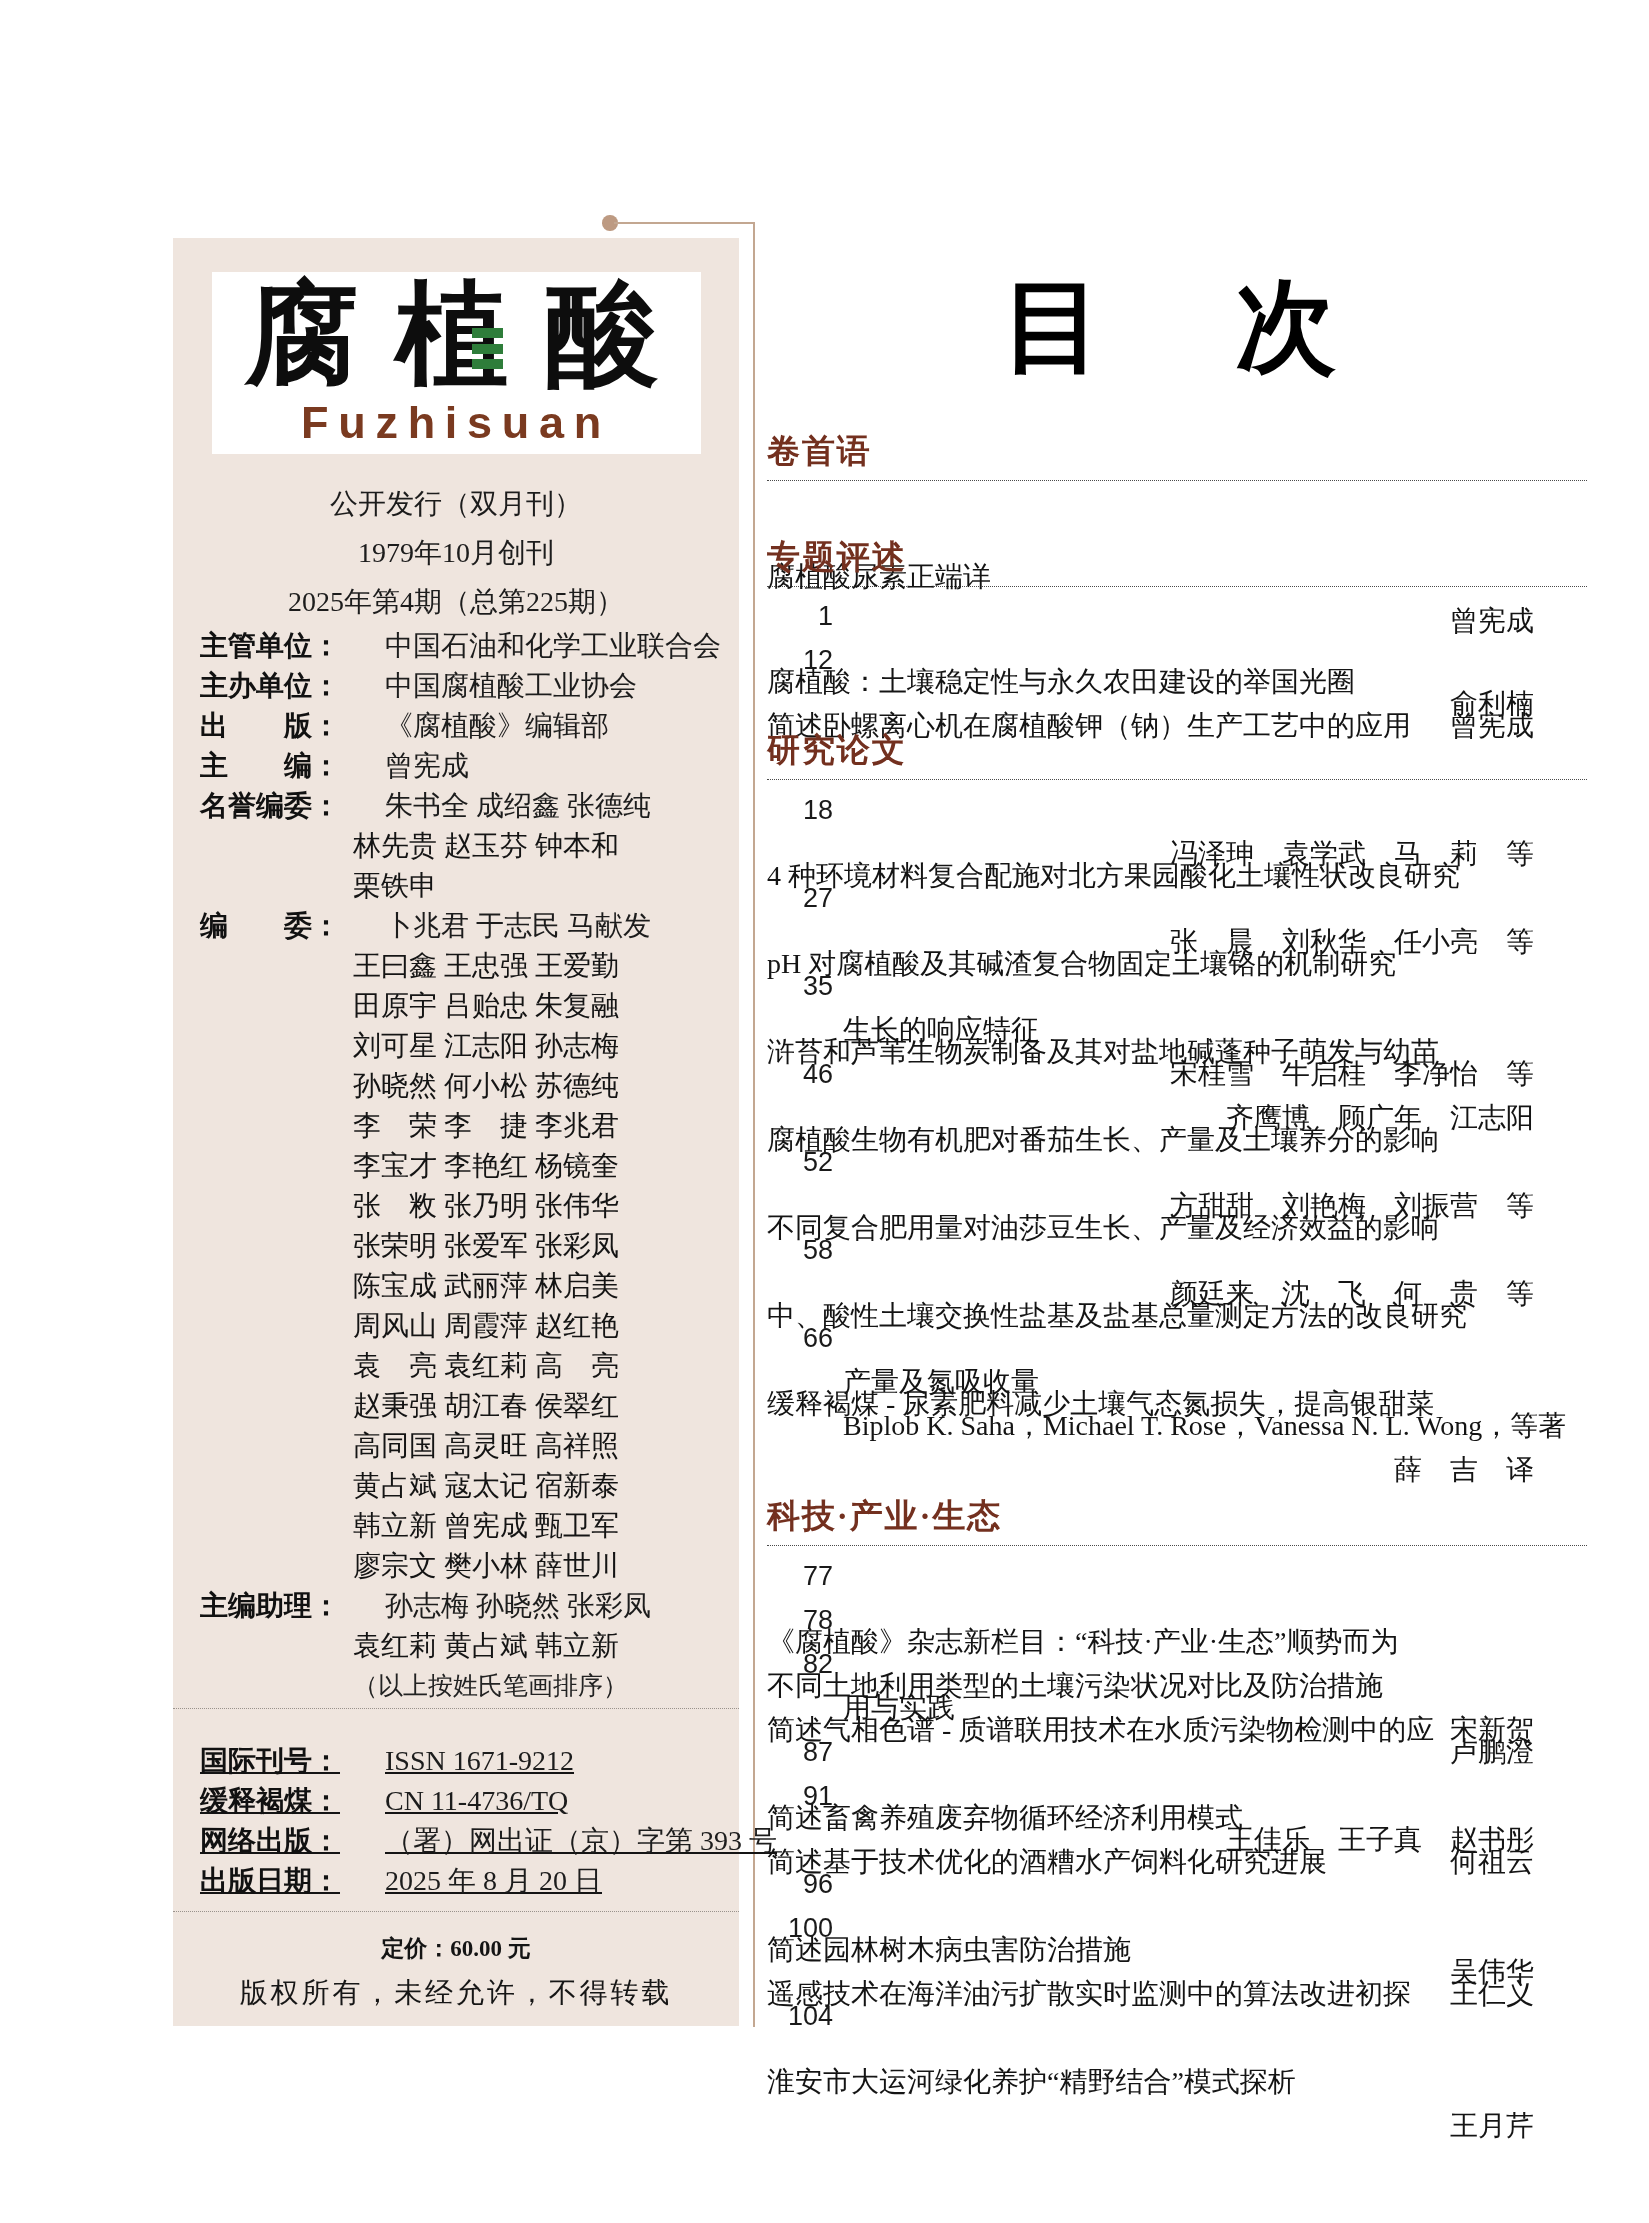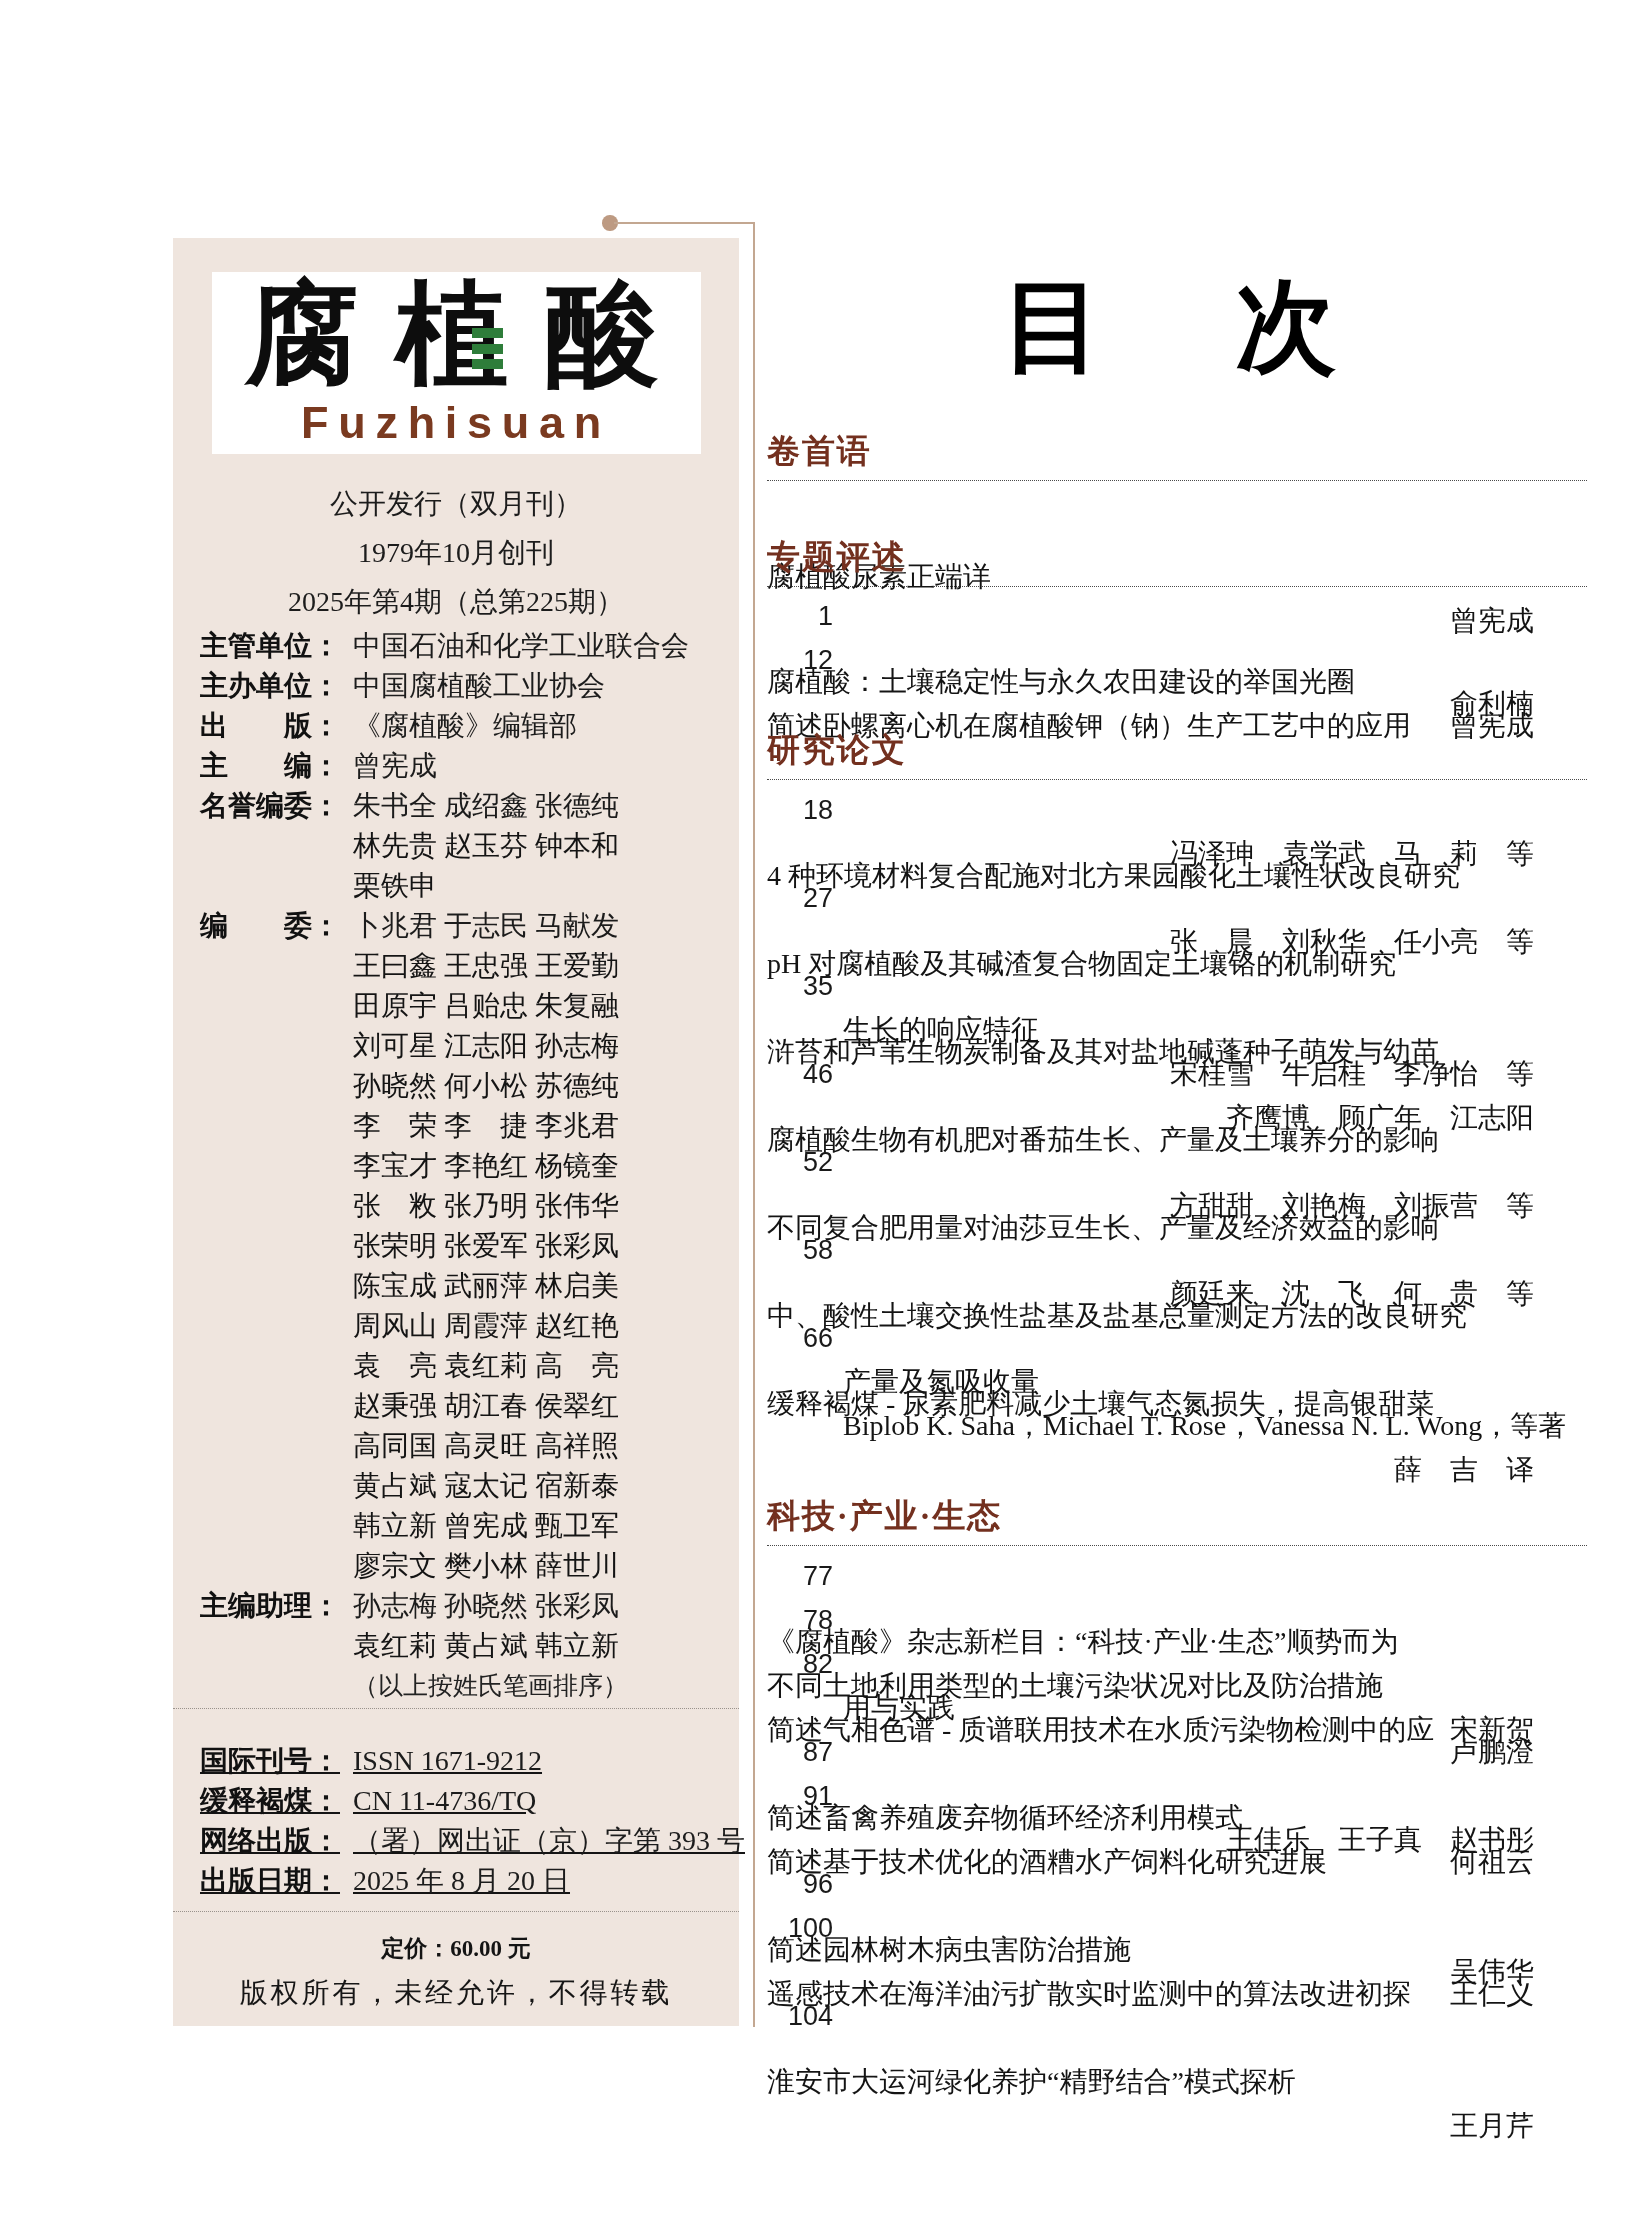--- a/index.html
+++ b/index.html
@@ -23,21 +23,21 @@
   .logo-cn{font-family:"Liberation Sans","DejaVu Sans",sans-serif; font-weight:900;
     font-size:113px; line-height:124px; letter-spacing:37px; margin-left:29px;
     color:#0d0d0d; white-space:nowrap;}
   .stripe{position:absolute; left:260px; width:31px; height:9.7px; background:#2e7d3a;}
   .s1{top:56px;} .s2{top:72px;} .s3{top:87px;}
   .logo-en{font-family:"Liberation Sans","DejaVu Sans",sans-serif; font-weight:bold;
     font-size:45px; line-height:50px; letter-spacing:9.7px; color:#7a3a20; margin-top:1.9px;
     white-space:nowrap;}
   .issue-block{margin-top:25px; text-align:center; font-size:28px; line-height:49px; color:#1c1c1c;}
   .masthead{padding:0 13.6px 0 27px; font-size:28px; line-height:40px; white-space:nowrap;}
-  .mh-row{display:flex;}
+  .mh-row{display:flex;gap:32px;}
   .mh-label{font-family:"Liberation Sans","DejaVu Sans",sans-serif; font-weight:bold;
     width:153px; flex:0 0 153px; color:#111;}
   .mh-value{color:#1c1c1c;}
   .mh-cont{padding-left:153px;}
   .sort-note{padding-left:153px; font-size:25px; line-height:40px; color:#222;}
   .sb-rule{border-top:1.9px dotted #9a928c; height:0; margin:1.9px 0;}
   .pub-block{margin-top:32px;text-decoration:underline;}
   .price{margin-top:15.5px; text-align:center; font-size:23px; line-height:43px; font-weight:bold;}
   .copyright{text-align:center; font-size:28px; line-height:45px; letter-spacing:2.9px; color:#161616;}
 

